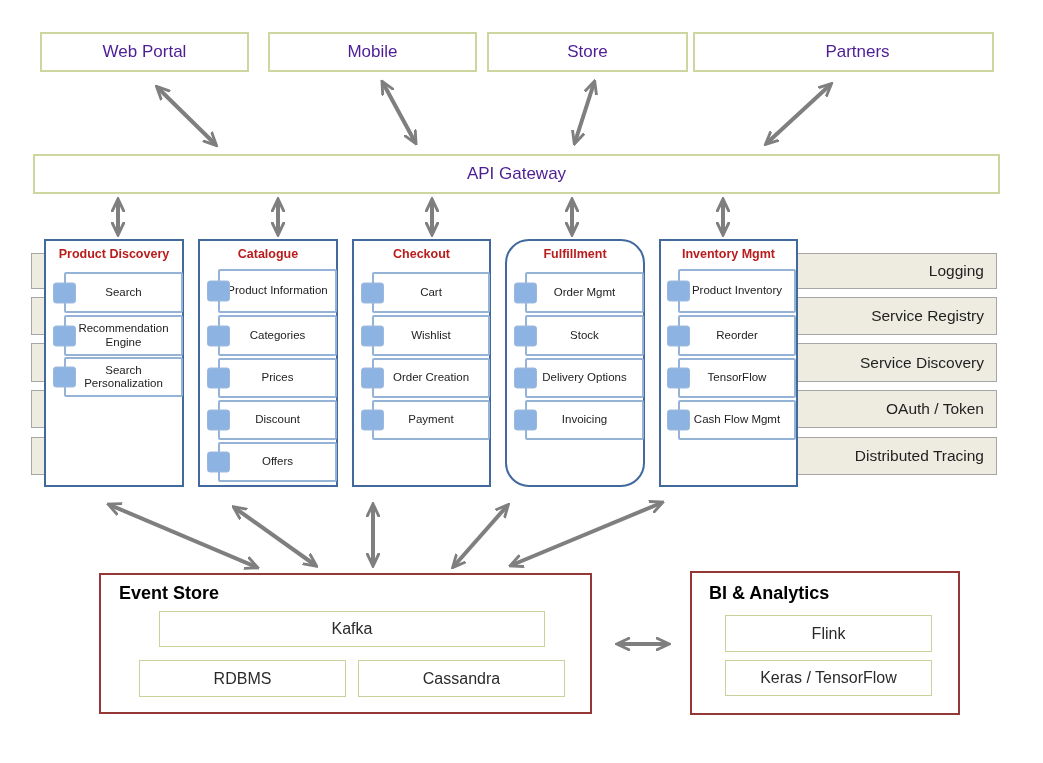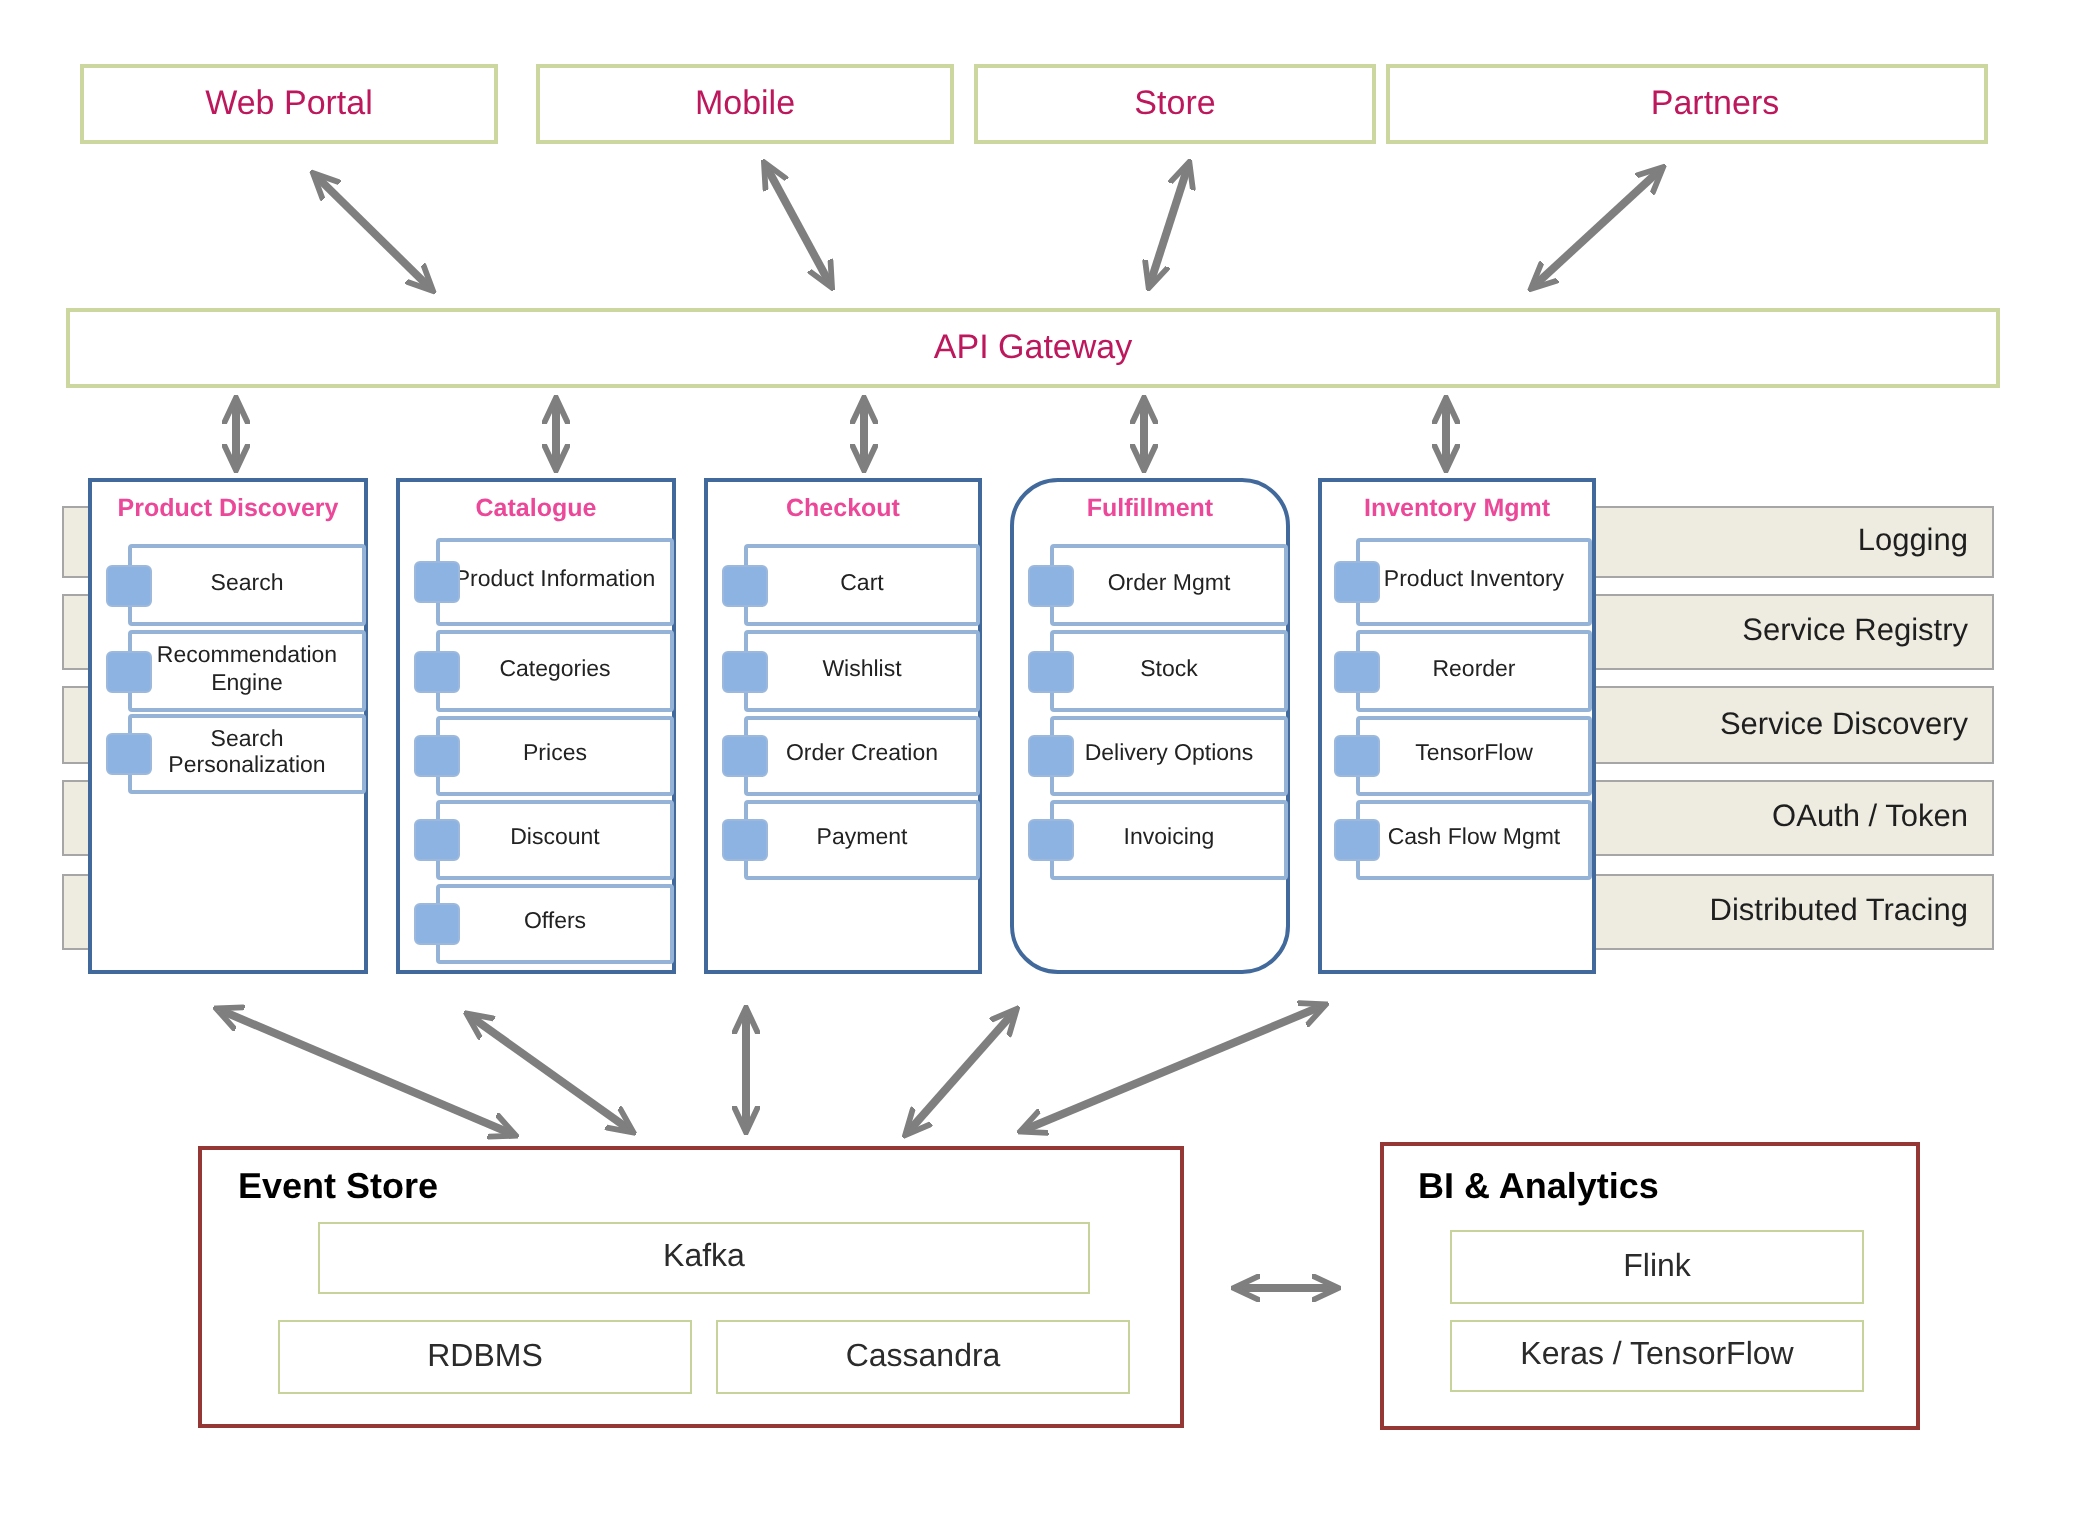--- a/index.html
+++ b/index.html
@@ -3,30 +3,30 @@
 <meta charset="utf-8">
 <style>
   html,body{margin:0;padding:0;background:#ffffff;}
   body{font-family:"Liberation Sans", sans-serif;}
   #stage{position:relative;width:1043px;height:763px;background:#fff;overflow:hidden;}
 
   .abs{position:absolute;box-sizing:border-box;}
 
   
   .olive{border:2px solid #ccd79f;background:#fff;display:flex;align-items:center;justify-content:center;
-         color:#be185d;}
+         color:#4c1d95;}
   .olive-thin{border:1px solid #c6d39b;background:#fff;display:flex;align-items:center;justify-content:center;
          color:#2b2b2b;}
   .client{font-size:17px;}
   .gateway{font-size:17px;}
 
   
   .svc-col{border:2px solid #41699c;background:#fff;z-index:2;}
   .svc-title{position:absolute;left:0;right:0;top:6px;text-align:center;font-weight:bold;
-             font-size:12.5px;color:#ec4899;}
+             font-size:12.5px;color:#b91c1c;}
   .svc-item{position:absolute;border:2px solid #95b3d7;background:#fff;display:flex;align-items:center;
             justify-content:center;text-align:center;font-size:11.5px;line-height:1.15;color:#222;
             border-radius:2px;}
   .bullet{position:absolute;left:-13px;top:50%;transform:translateY(-50%);width:21px;height:19px;
           background:#8db3e2;border:1px solid #9cb9dd;border-radius:3px;}
 
   
   .band{background:#eeece1;border:1px solid #a6a6a6;display:flex;align-items:center;
         justify-content:flex-end;padding-right:12px;font-size:15.5px;color:#1f1f1f;z-index:1;}
   .stub{background:#eeece1;border:1px solid #a6a6a6;z-index:1;}

